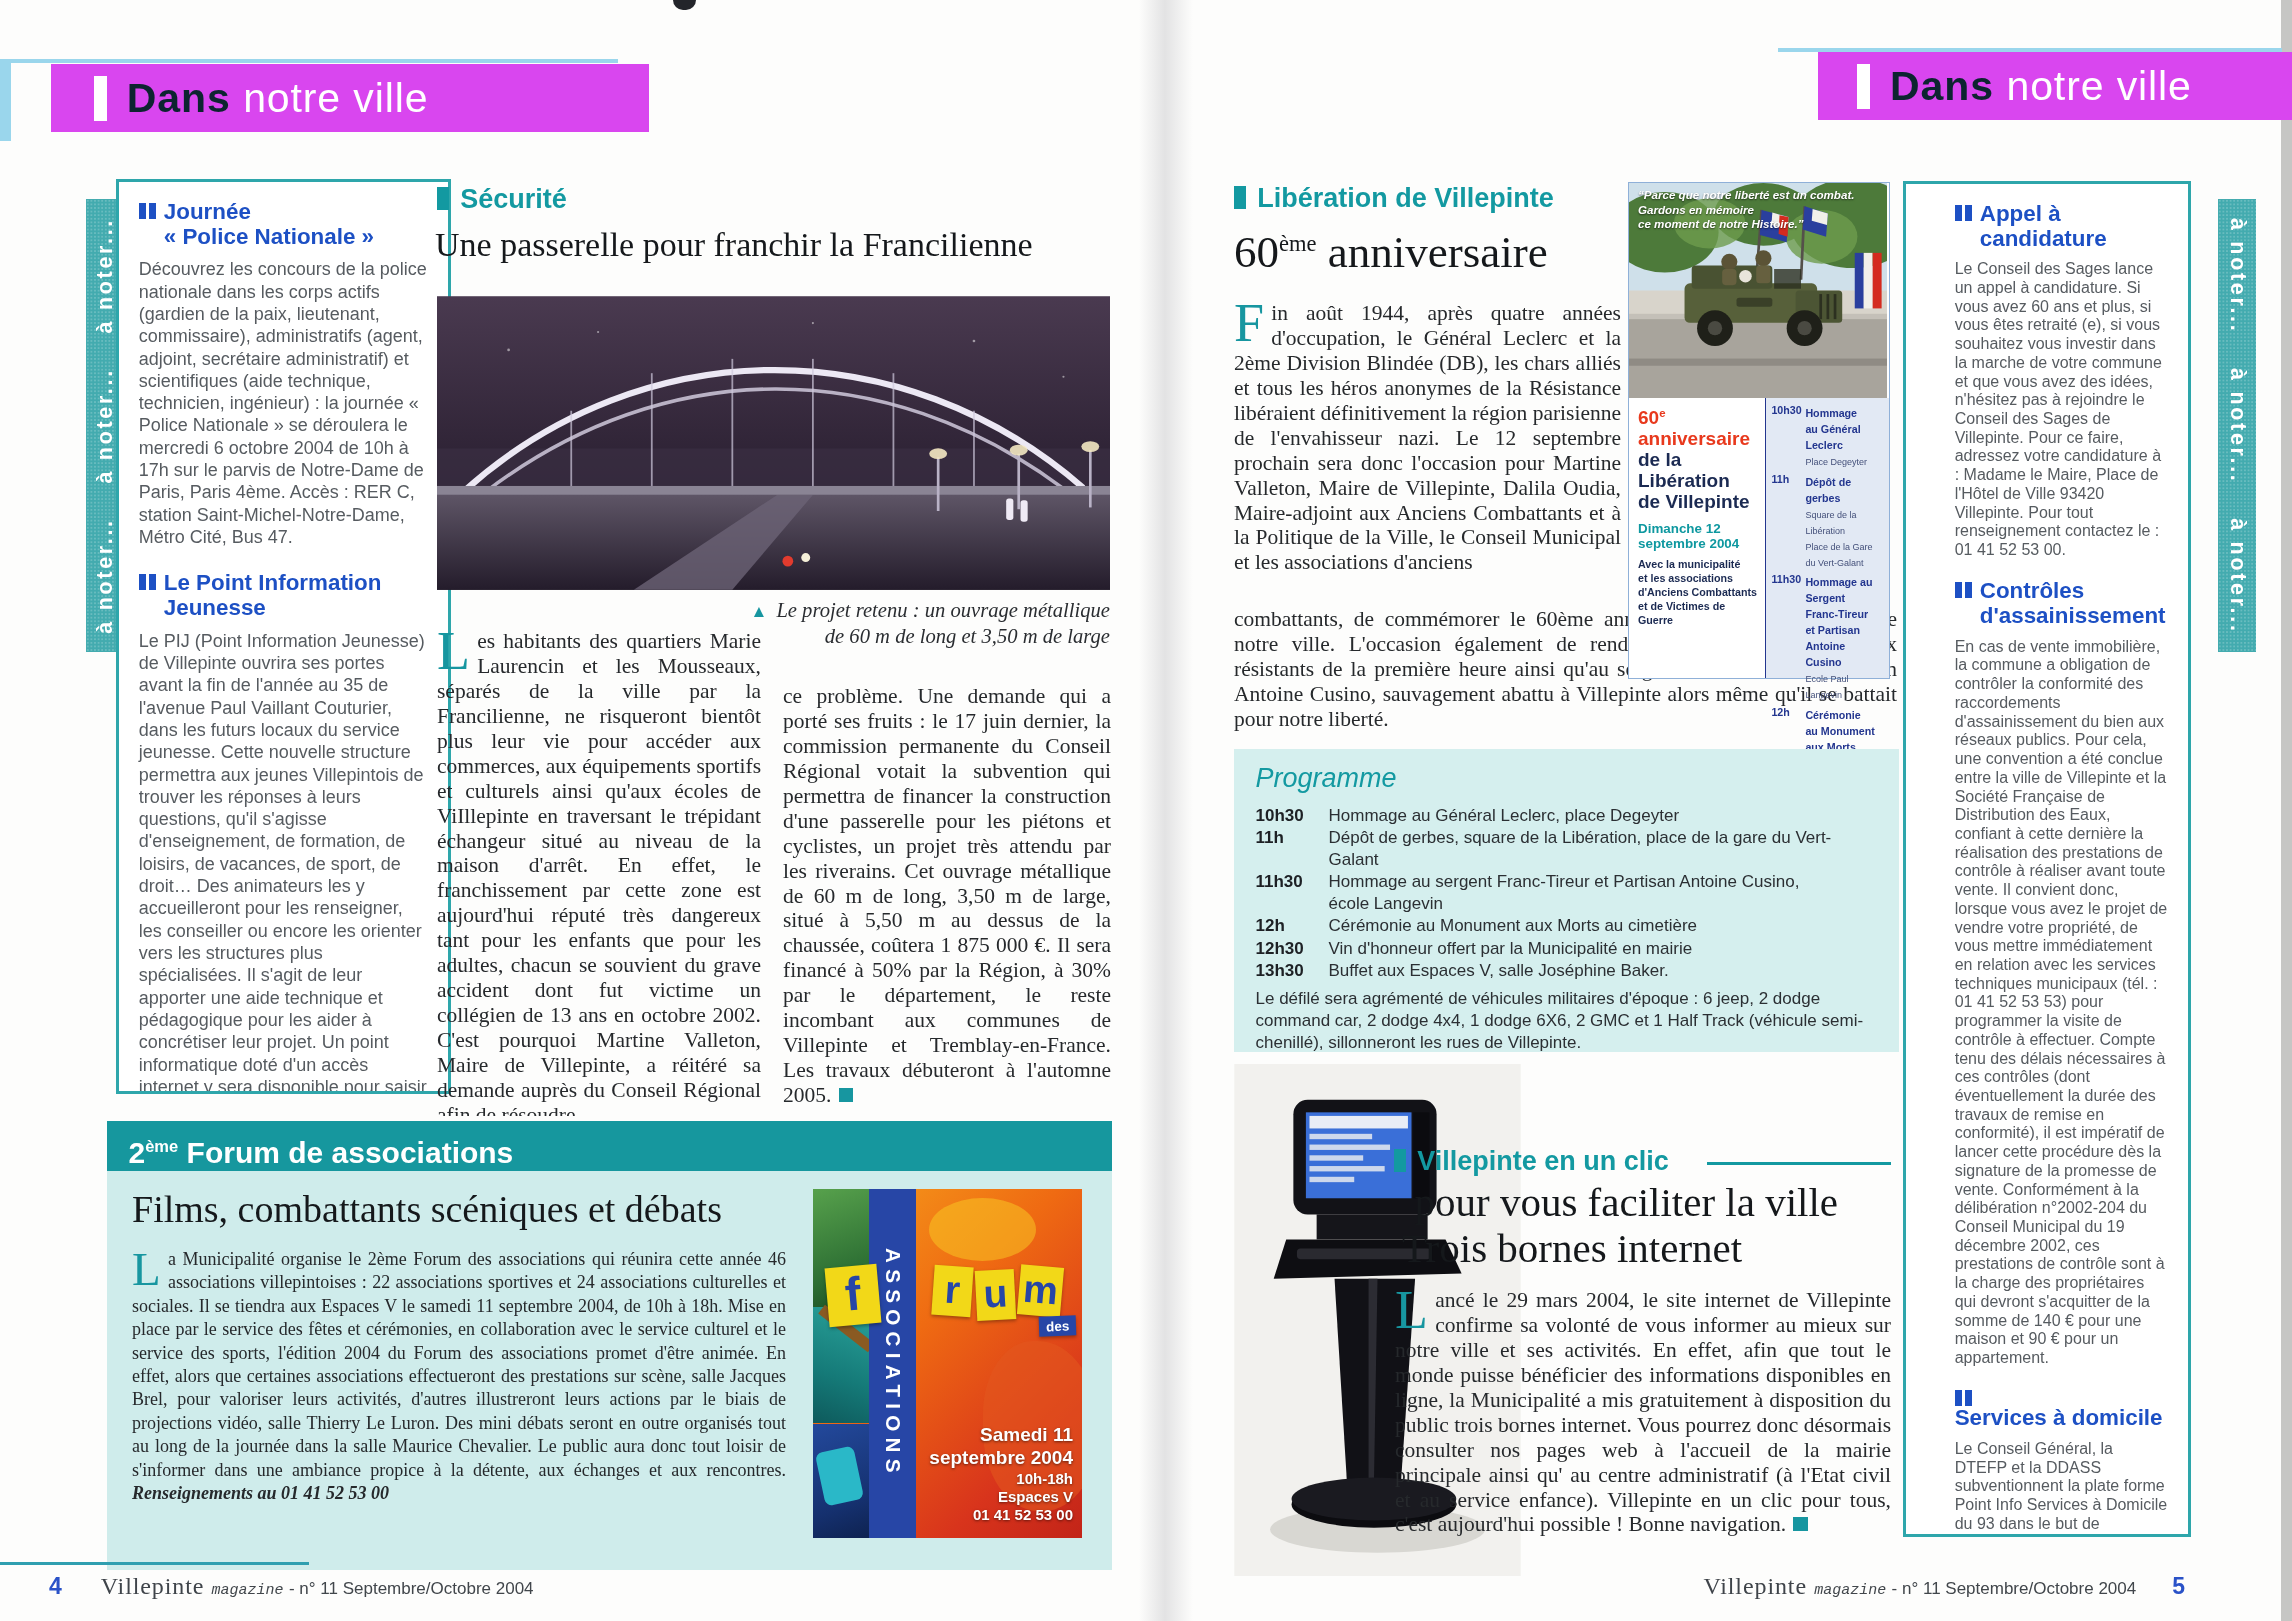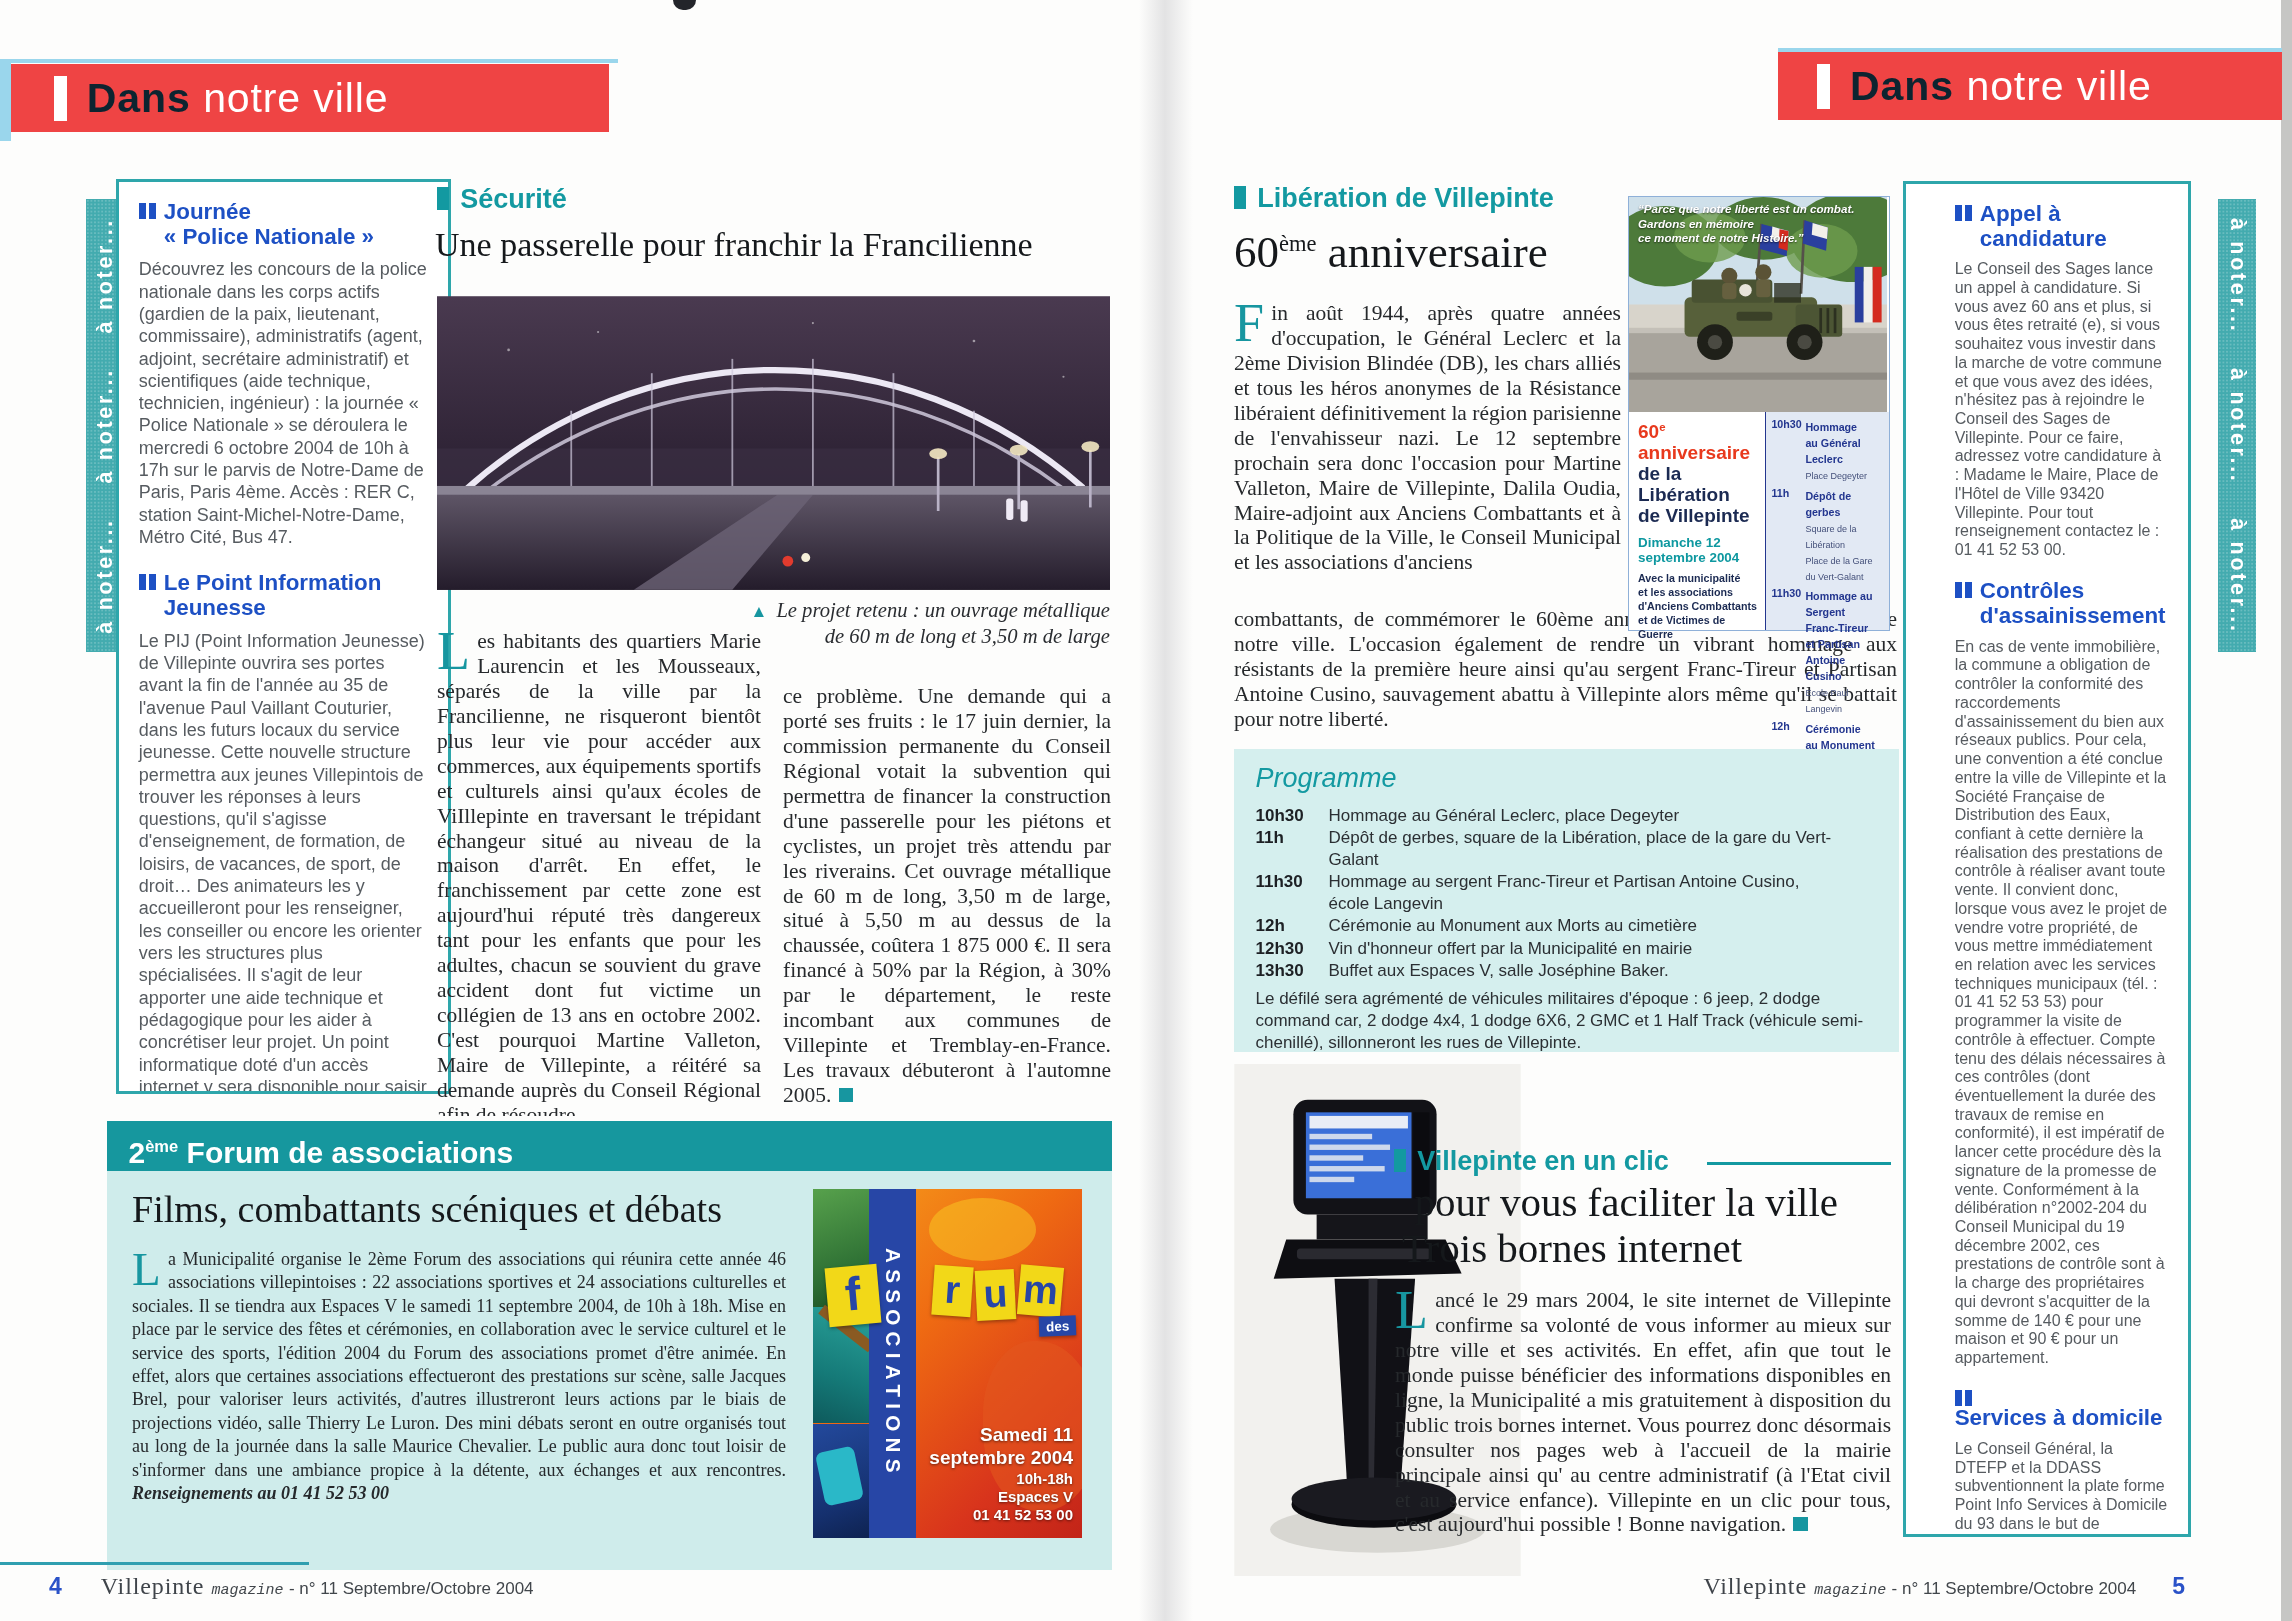--- a/index.html
+++ b/index.html
@@ -1,21 +1,21 @@
 <!DOCTYPE html>
 <html style="font-size:14.3px"><head>
 <meta charset="utf-8">
 <style>
   html,body{margin:0;padding:0;background:#e8e8e6;}
   #page{position:relative;width:2293px;height:1621px;background:#fdfdfc;overflow:hidden;
         font-family:"Liberation Sans",sans-serif;color:#26292c;}
   .abs{position:absolute;}
   .pre{white-space:pre-line;}
   
-  .band{background:#ef4444;display:flex;align-items:center;}
+  .band{background:#d946ef;display:flex;align-items:center;margin-left:40px;}
   .band .wbar{display:inline-block;width:13.4px;height:45px;background:#fff;margin-right:19.7px;}
   .band .w1{font-size:41px;font-weight:bold;color:#0d2430;letter-spacing:0.9px;}
   .band .w2{font-size:41px;color:#fff;font-weight:300;margin-left:12.5px;letter-spacing:0.9px;}
   .skyline{background:#9ad6ec;}
   
   .noter{background:#43abaf;background-image:radial-gradient(rgba(255,255,255,.20) 0.9px,transparent 0.9px);
          background-size:3.6px 3.6px;color:#fff;font-weight:bold;font-size:21.5px;letter-spacing:2.7px;
          display:flex;align-items:center;justify-content:center;}
   .noter span{writing-mode:vertical-rl;white-space:pre;}
   .noter.flip span{transform:rotate(180deg);}
@@ -272,21 +272,21 @@
   <div class="abs headline" style="left:1234px;top:226px;font-size:45px;">
     <span>60</span><sup style="font-size:0.5em;">ème</sup><span> anniversaire</span>
   </div>
   <div class="abs article-body" style="left:1234px;top:301px;width:387px;height:304px;overflow:hidden;">
     <span class="dropcap">F</span><span>in août 1944, après quatre années d'occupation, le Général Leclerc et la 2ème Division Blindée (DB), les chars alliés et tous les héros anonymes de la Résistance libéraient définitivement la région parisienne de l'envahisseur nazi. Le 12 septembre prochain sera donc l'occasion pour Martine Valleton, Maire de Villepinte, Dalila Oudia, Maire-adjoint aux Anciens Combattants et à la Politique de la Ville, le Conseil Municipal et les associations d'anciens</span>
   </div>
   <div class="abs article-body" style="left:1234px;top:607px;width:663px;height:134px;overflow:hidden;">
     <span>combattants, de commémorer le 60ème anniversaire de la Libération de notre ville. L'occasion également de rendre un vibrant hommage aux résistants de la première heure ainsi qu'au sergent Franc-Tireur et Partisan Antoine Cusino, sauvagement abattu à Villepinte alors même qu'il se battait pour notre liberté.</span>
   </div>
 
-  <div class="abs photobox" style="left:1628px;top:196px;width:262px;height:435px;">
+  <div class="abs photobox" style="left:1628px;top:182px;width:262px;height:497px;">
     <div class="abs" style="left:0;top:0;width:258px;height:215px;">
       <svg width="258" height="215" viewBox="0 0 288 240">
         <rect width="288" height="240" fill="#d8d4cb"></rect>
         <rect x="0" y="0" width="288" height="120" fill="#cfe0ea"></rect>
         <g fill="#4d7a3a">
             <ellipse cx="40" cy="55" rx="60" ry="45"></ellipse>
             <ellipse cx="250" cy="45" rx="70" ry="50"></ellipse>
             <ellipse cx="150" cy="35" rx="55" ry="35"></ellipse>
           </g>
         <g fill="#6e9c4e" opacity="0.8">

